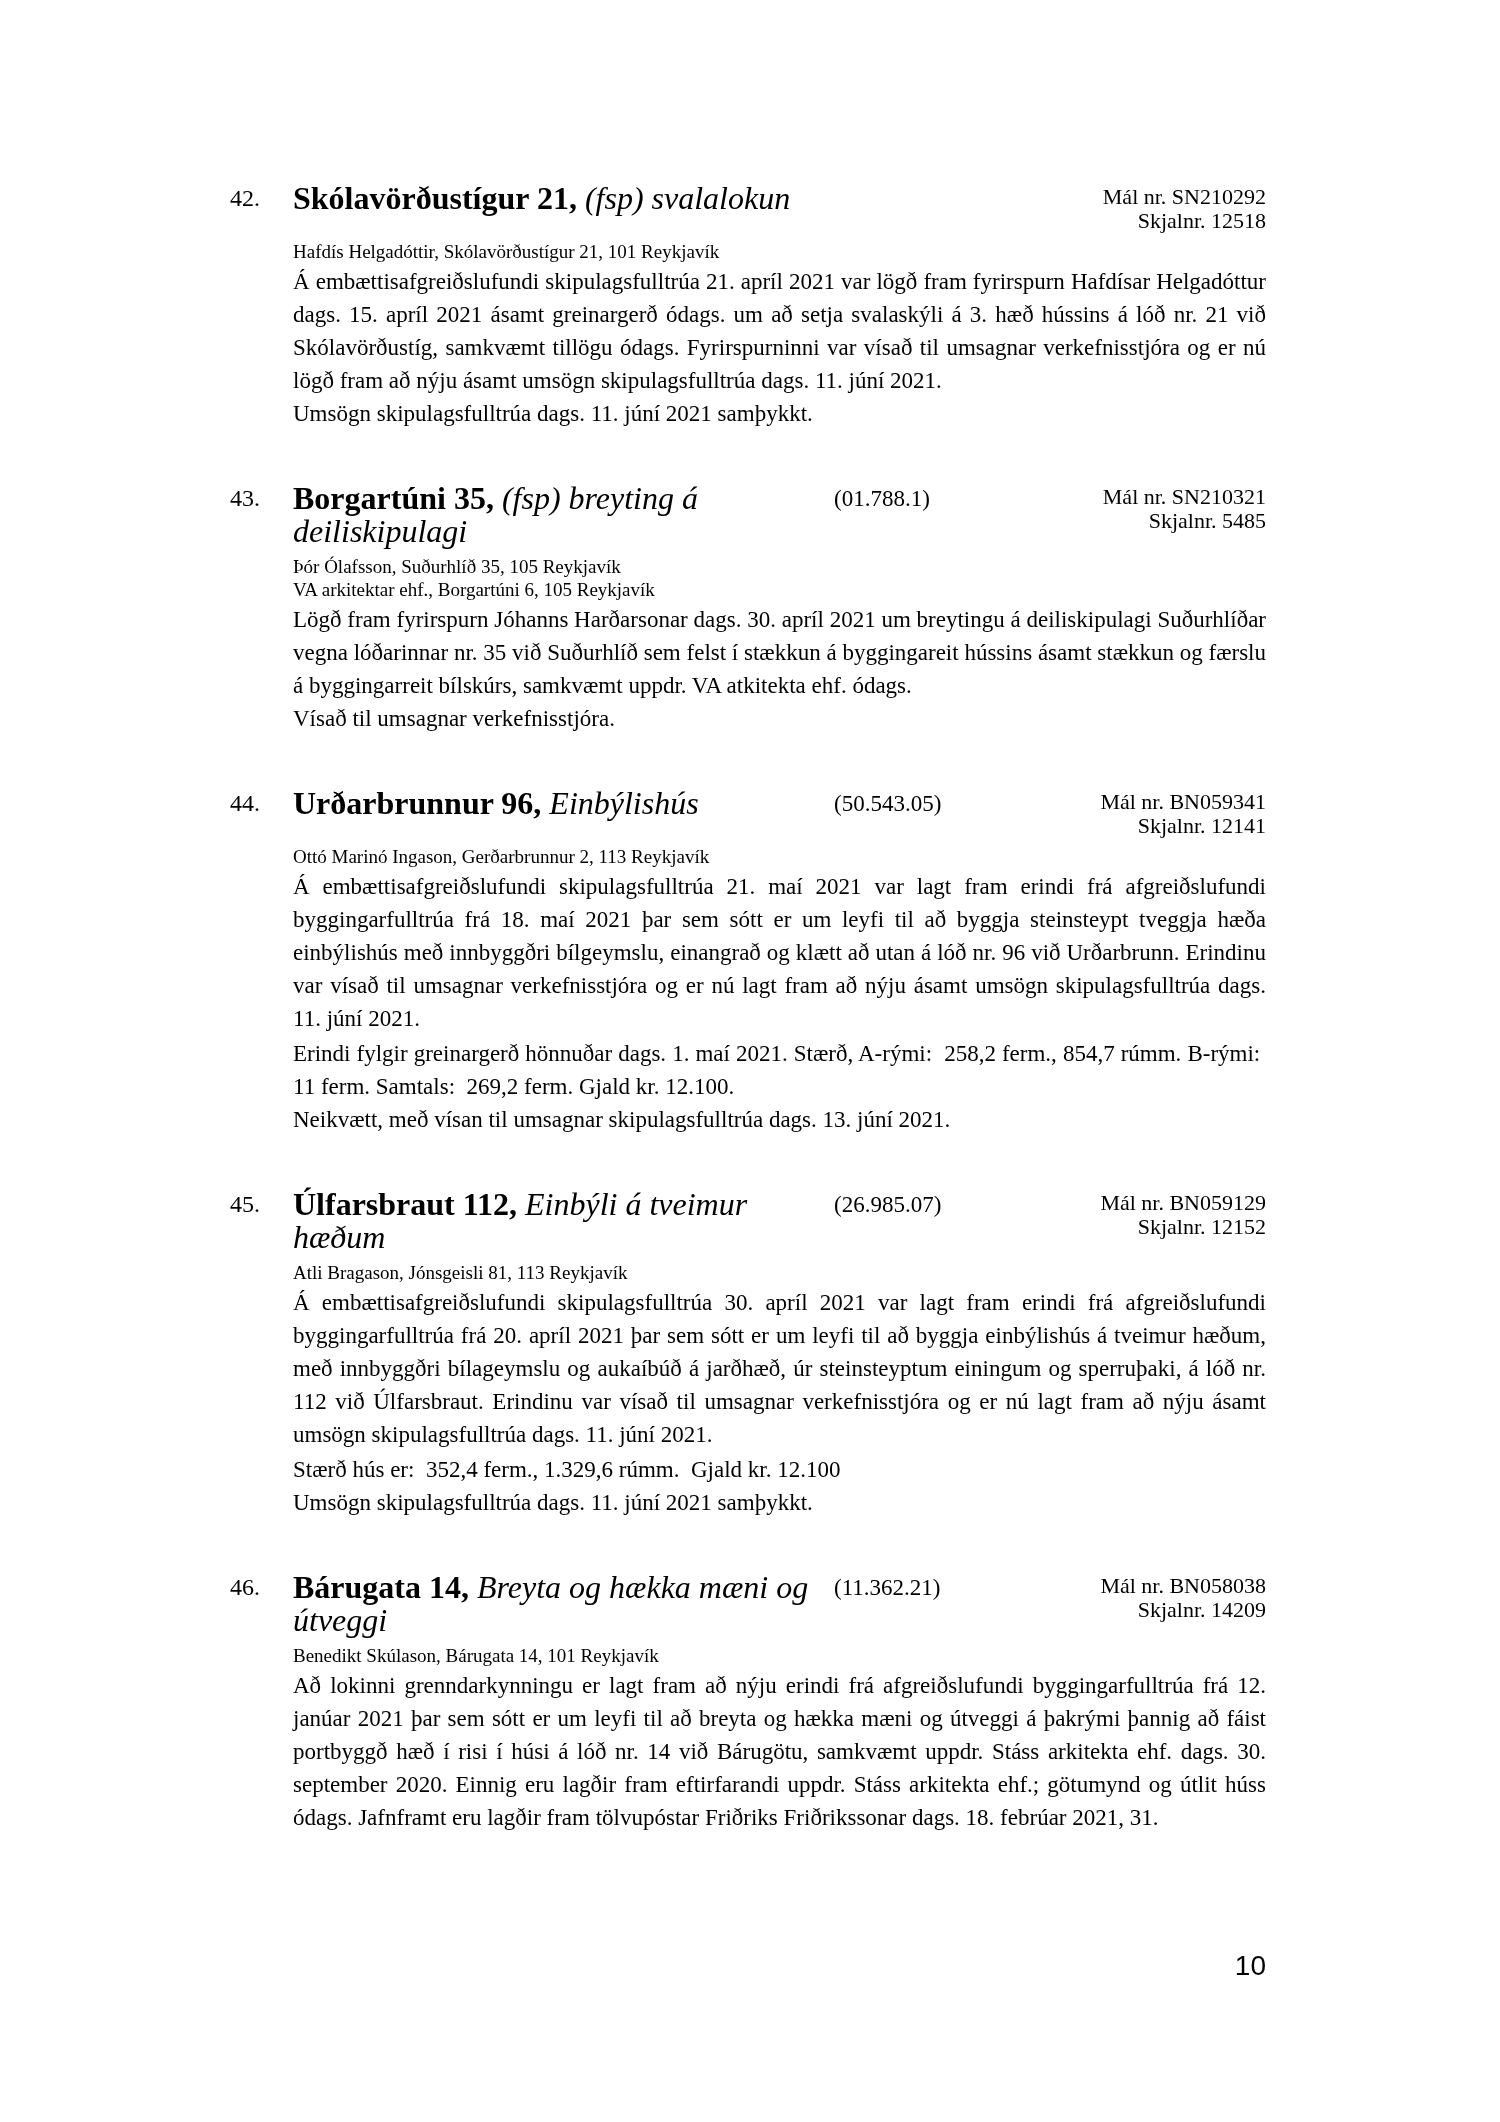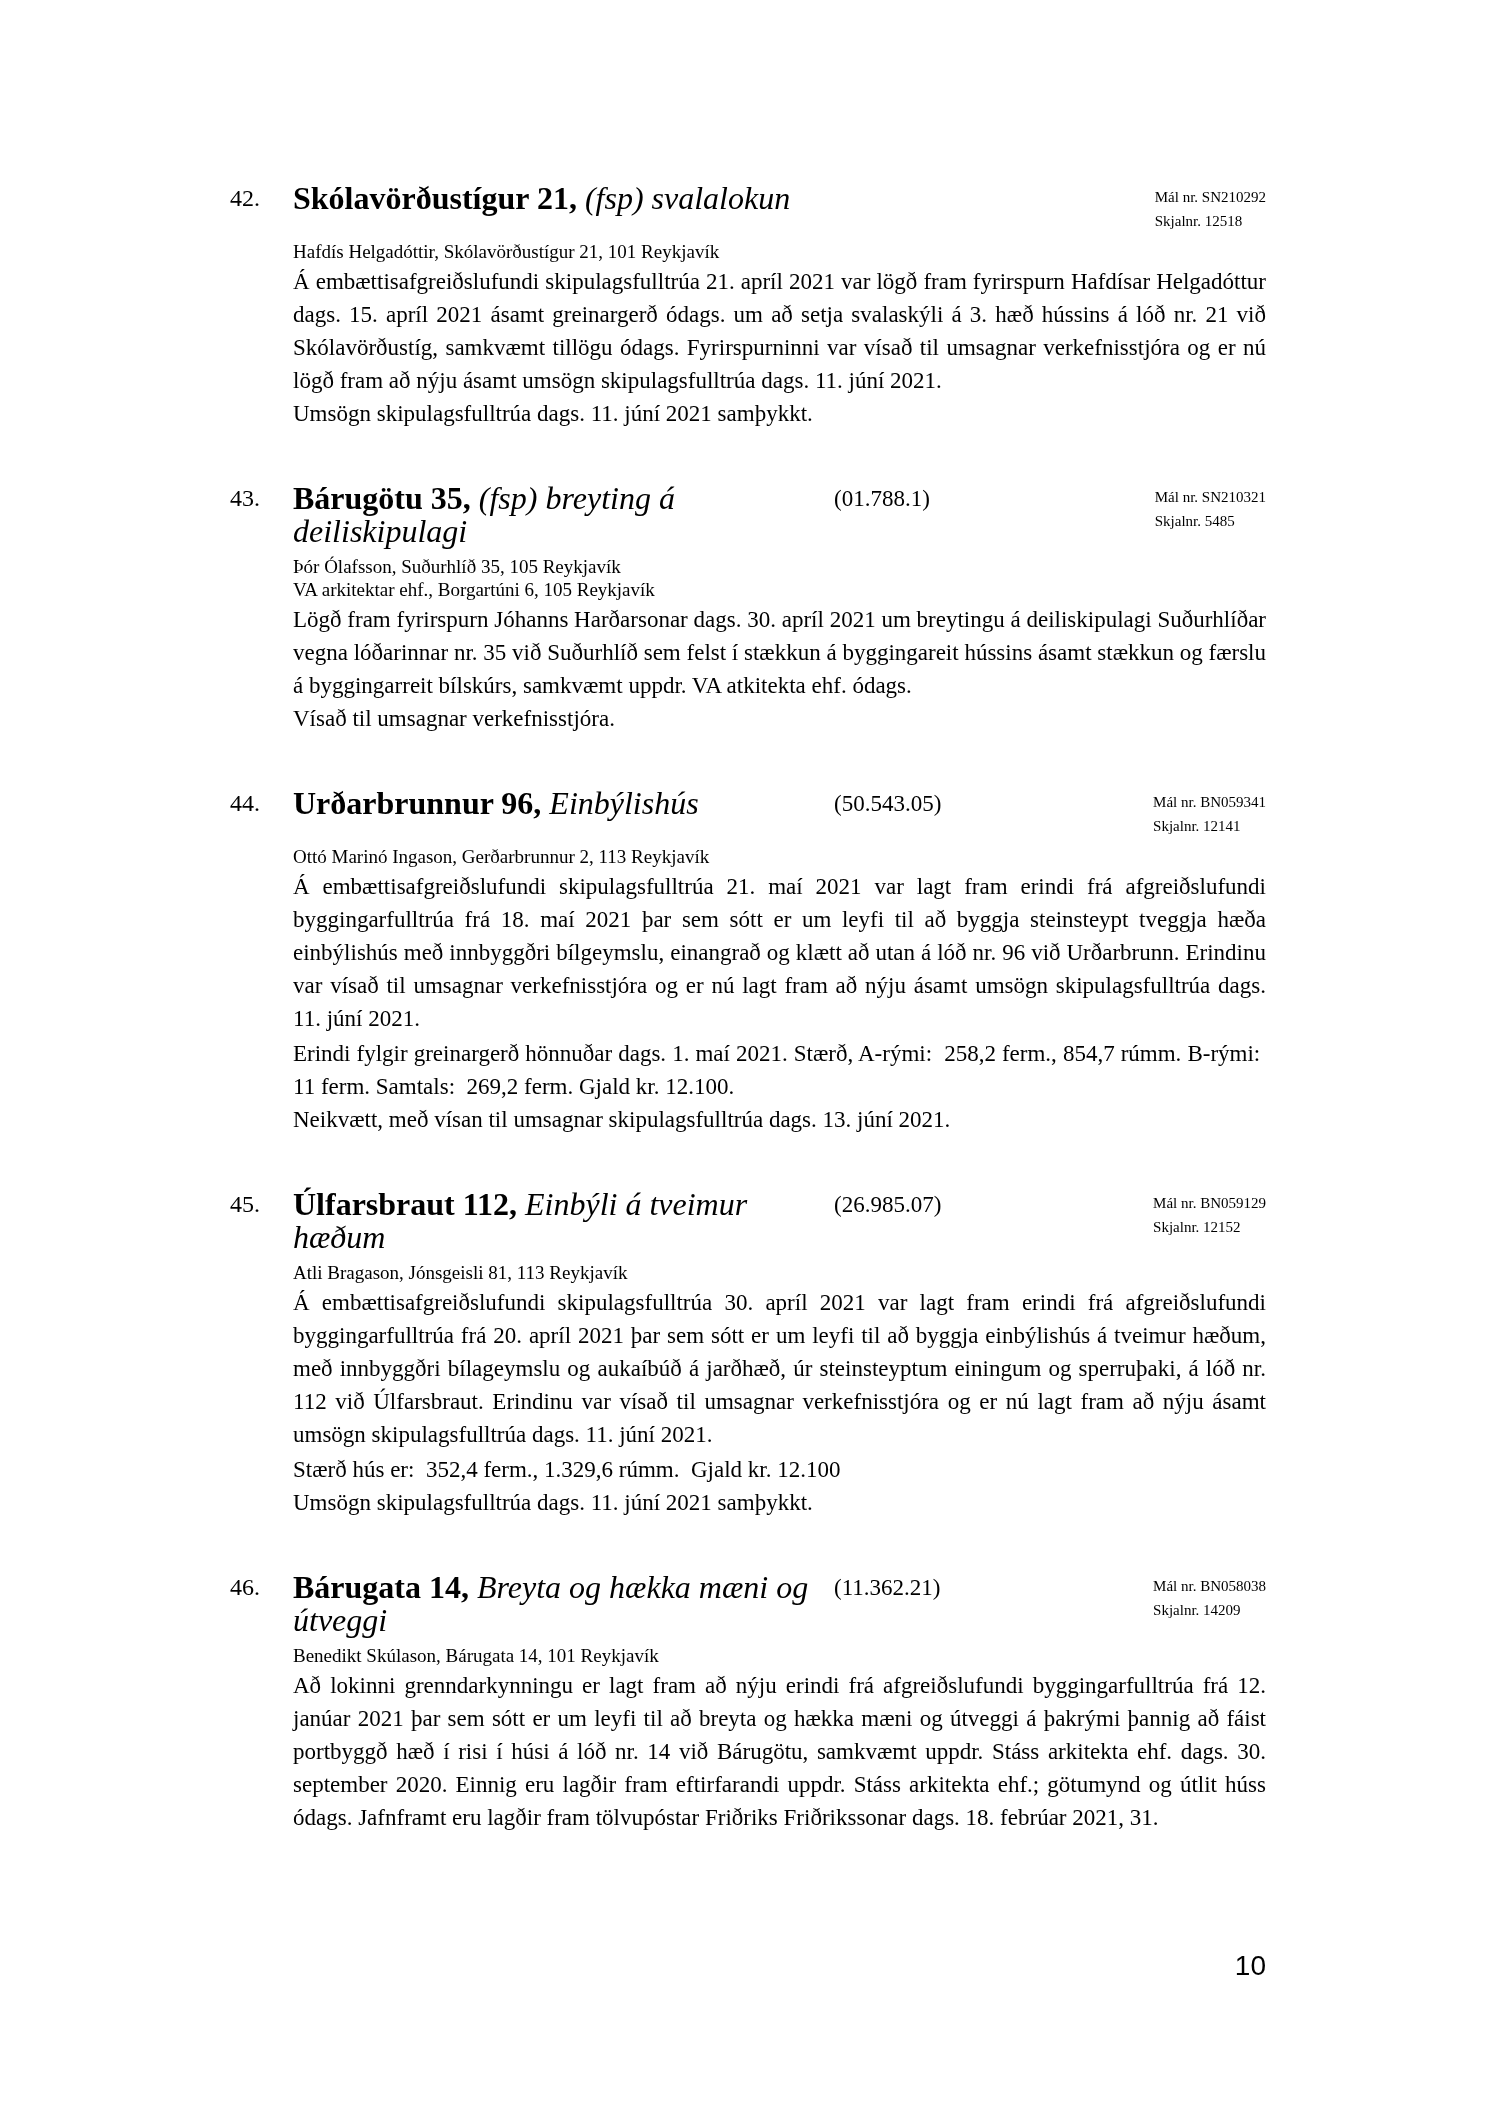--- a/index.html
+++ b/index.html
@@ -34,22 +34,22 @@
   }
   .t-bold { font-weight: bold; }
   .t-ital { font-style: italic; }
   .code {
     font-size: 23px;
     line-height: 33px;
     white-space: nowrap;
   }
   .refs {
     margin-left: auto;
-    text-align: left;
-    font-size: 15px;
+    text-align: right;
+    font-size: 22px;
     line-height: 24px;
     padding-top: 3px;
     white-space: nowrap;
   }
   .parties {
     margin-top: 7px;
     font-size: 19px;
     line-height: 23px;
   }
   .body-p {
@@ -99,21 +99,21 @@
       <p class="body-p">Á embættisafgreiðslufundi skipulagsfulltrúa 21. apríl 2021 var lögð fram fyrirspurn Hafdísar Helgadóttur dags. 15. apríl 2021 ásamt greinargerð ódags. um að setja svalaskýli á 3. hæð hússins á lóð nr. 21 við Skólavörðustíg, samkvæmt tillögu ódags. Fyrirspurninni var vísað til umsagnar verkefnisstjóra og er nú lögð fram að nýju ásamt umsögn skipulagsfulltrúa dags. 11. júní 2021.</p>
       <p class="decision">Umsögn skipulagsfulltrúa dags. 11. júní 2021 samþykkt.</p>
     </div>
   </section>
 
   <section class="item">
     <div class="num">43.</div>
     <div class="main">
       <div class="header">
         <div class="title-block">
-          <span class="t-bold">Bárugötu 35,</span>
+          <span class="t-bold">Borgartúni 35,</span>
           <span class="t-ital">(fsp) breyting á deiliskipulagi</span>
         </div>
         <div class="code">(01.788.1)</div>
         <div class="refs">
           <div>Mál nr. SN210321</div>
           <div>Skjalnr. 5485</div>
         </div>
       </div>
       <div class="parties">
         <div>Þór Ólafsson, Suðurhlíð 35, 105 Reykjavík</div>

